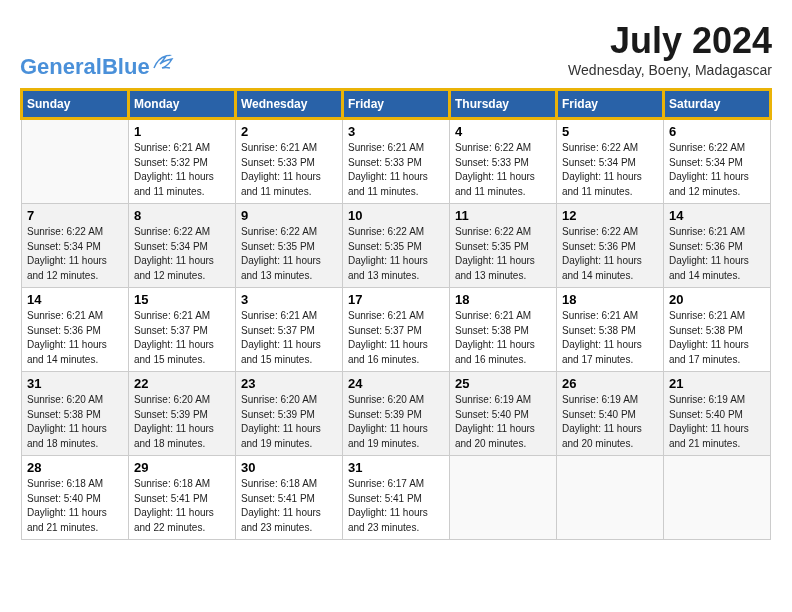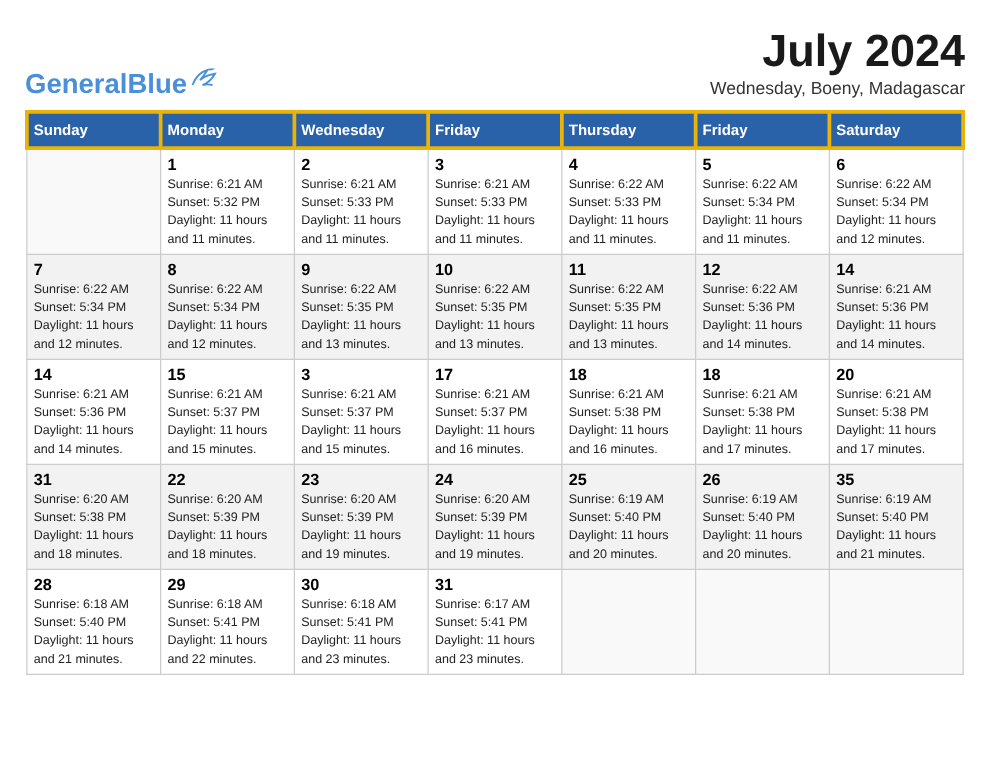--- a/index.html
+++ b/index.html
@@ -221,21 +221,21 @@
         </td>
         <td>
           <span class="day-num">25</span>
           <div class="day-info">Sunrise: 6:19 AM<br>Sunset: 5:40 PM<br>Daylight: 11 hours<br>and 20 minutes.</div>
         </td>
         <td>
           <span class="day-num">26</span>
           <div class="day-info">Sunrise: 6:19 AM<br>Sunset: 5:40 PM<br>Daylight: 11 hours<br>and 20 minutes.</div>
         </td>
         <td>
-          <span class="day-num">35</span>
+          <span class="day-num">21</span>
           <div class="day-info">Sunrise: 6:19 AM<br>Sunset: 5:40 PM<br>Daylight: 11 hours<br>and 21 minutes.</div>
         </td>
       </tr>
       <tr>
         <td>
           <span class="day-num">28</span>
           <div class="day-info">Sunrise: 6:18 AM<br>Sunset: 5:40 PM<br>Daylight: 11 hours<br>and 21 minutes.</div>
         </td>
         <td>
           <span class="day-num">29</span>

